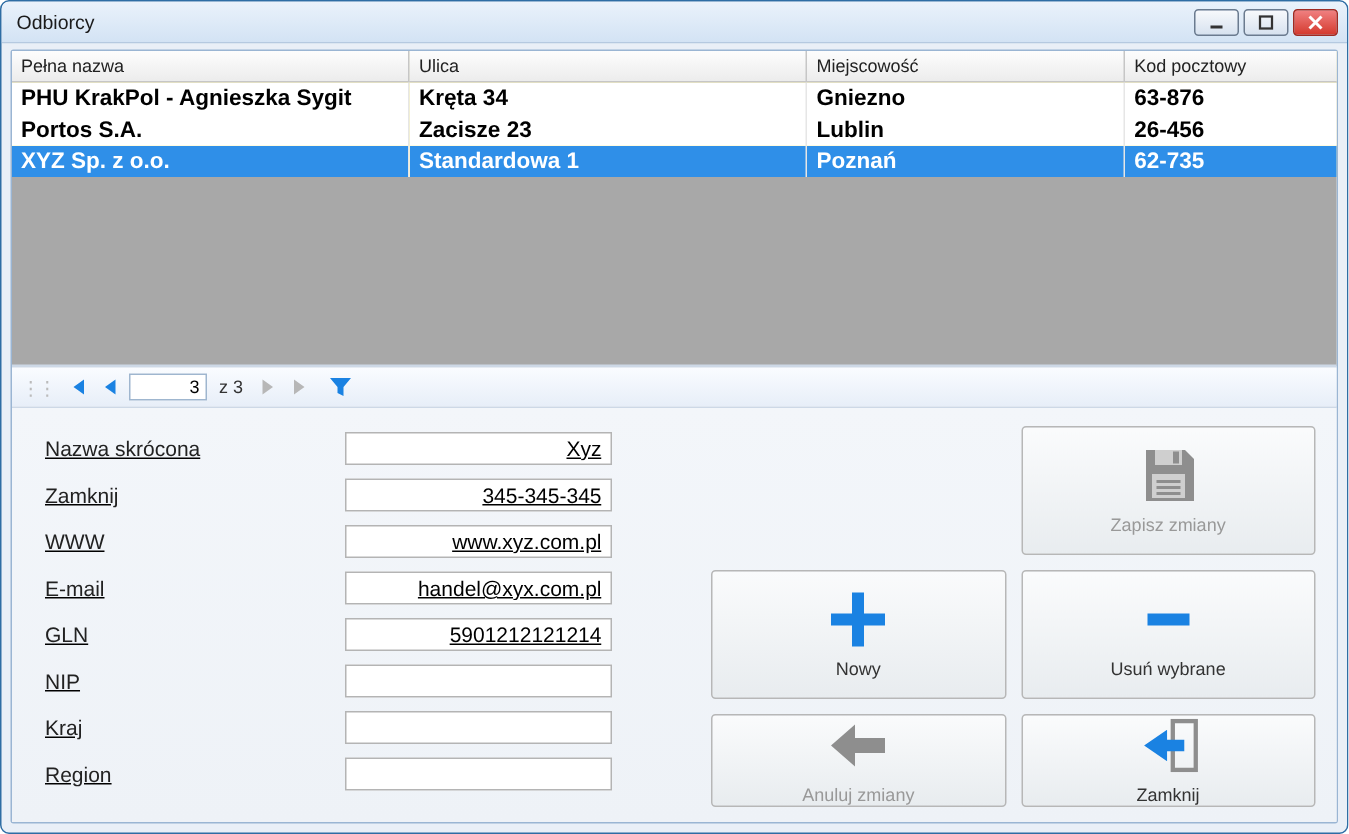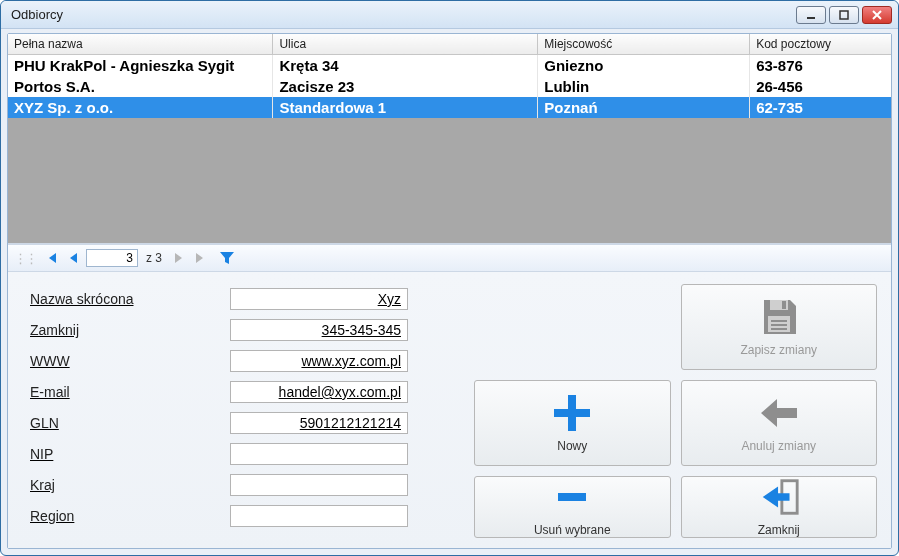--- a/index.html
+++ b/index.html
@@ -258,35 +258,35 @@
           <span>Zapisz zmiany</span>
         </div>
         <div class="big-btn">
           <span class="icn">
             <svg width="44" height="44" viewBox="0 0 44 44">
                 <path d="M18 4h8v14h14v8H26v14h-8V26H4v-8h14z" fill="#1a82e2"></path>
               </svg>
           </span>
           <span>Nowy</span>
         </div>
+        <div class="big-btn">
+          <span class="icn">
+            <svg width="40" height="40" viewBox="0 0 40 40">
+                <rect x="6" y="16" width="28" height="8" fill="#1a82e2"></rect>
+              </svg>
+          </span>
+          <span>Usuń wybrane</span>
+        </div>
         <div class="big-btn disabled">
           <span class="icn">
             <svg width="44" height="40" viewBox="0 0 44 40">
                 <path d="M20 6L4 20l16 14v-9h20V15H20z" fill="#8e8e8e"></path>
               </svg>
           </span>
           <span>Anuluj zmiany</span>
-        </div>
-        <div class="big-btn">
-          <span class="icn">
-            <svg width="40" height="40" viewBox="0 0 40 40">
-                <rect x="6" y="16" width="28" height="8" fill="#1a82e2"></rect>
-              </svg>
-          </span>
-          <span>Usuń wybrane</span>
         </div>
         <div class="big-btn">
           <span class="icn">
             <svg width="46" height="42" viewBox="0 0 46 42">
                 <rect x="26" y="4" width="16" height="34" fill="none" stroke="#8e8e8e" stroke-width="3"></rect>
                 <path d="M22 10L6 21l16 11v-7h12v-8H22z" fill="#1a82e2"></path>
               </svg>
           </span>
           <span>Zamknij</span>
         </div>

